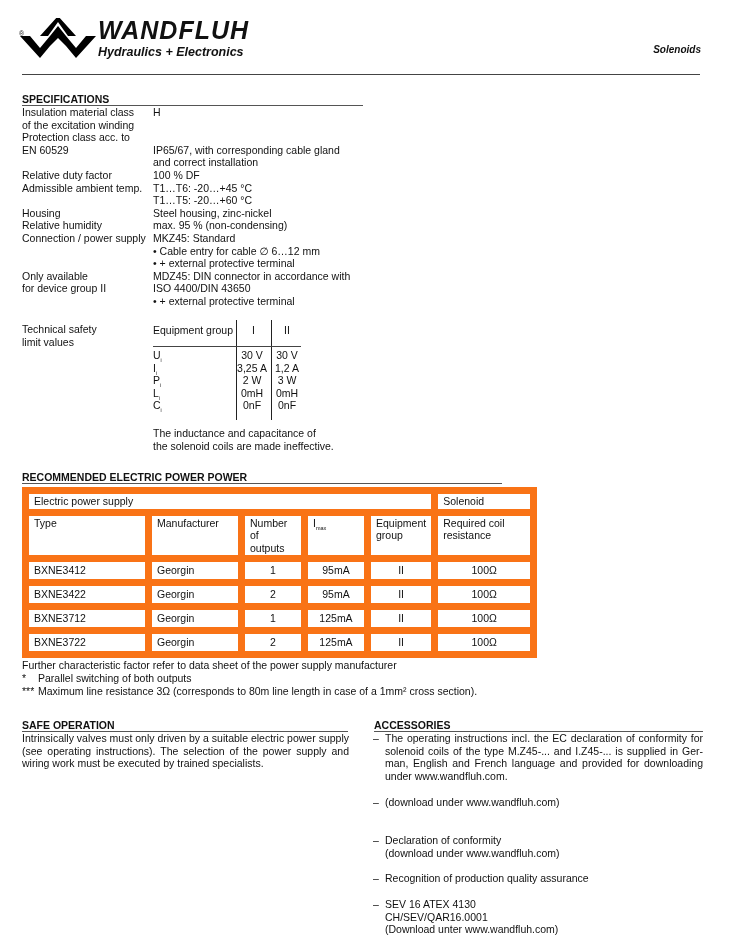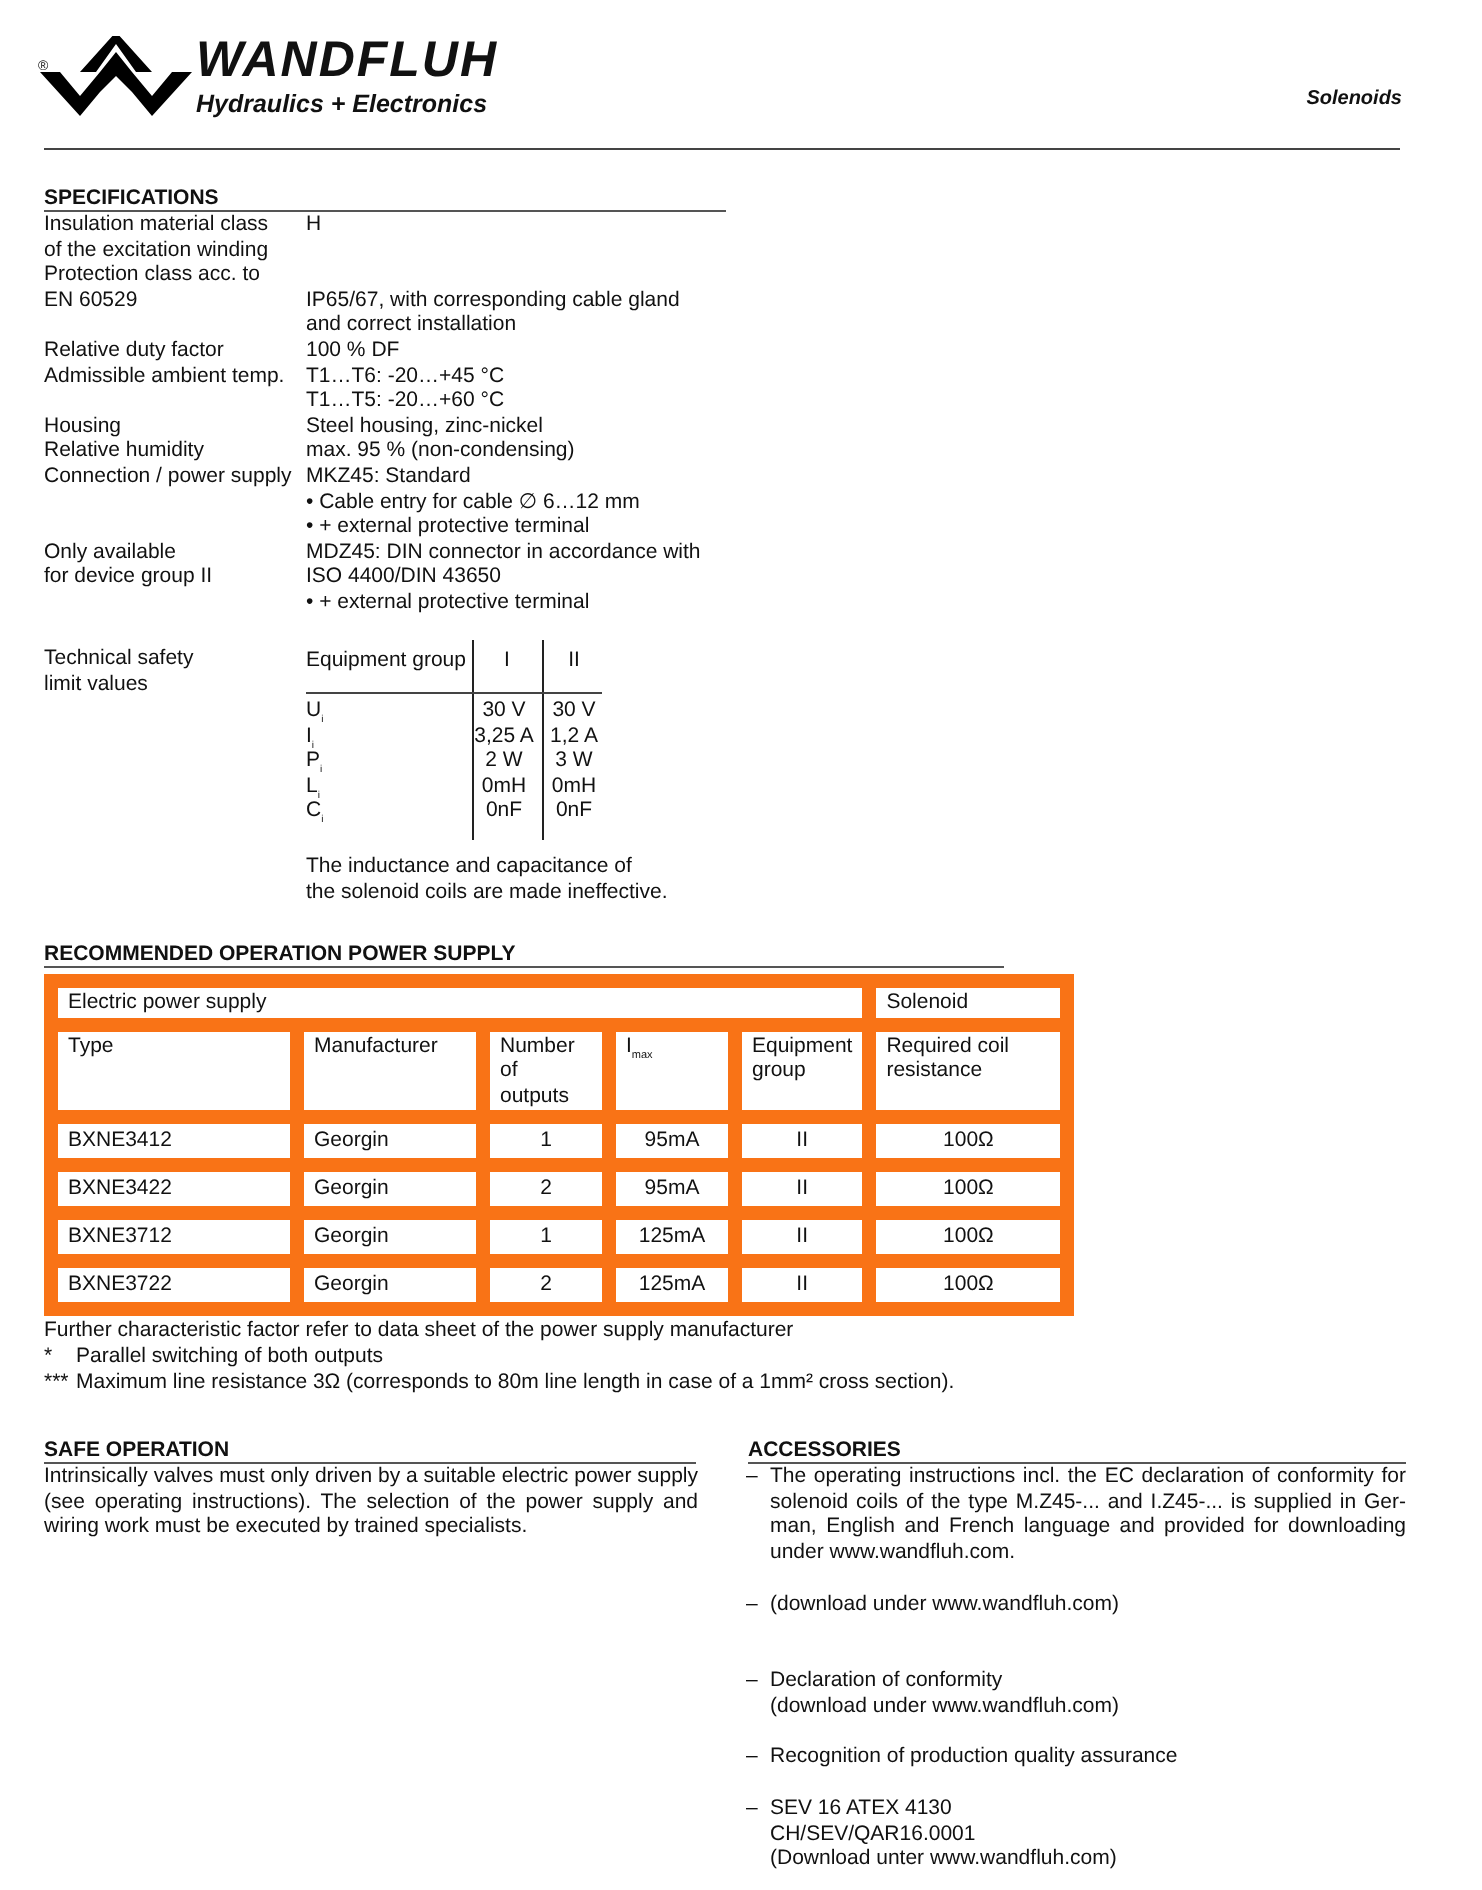--- a/index.html
+++ b/index.html
@@ -172,21 +172,21 @@
     </div>
 </div>
 
 <div class="spec-row" style="top:427px;">
   <div class="spec-value">The inductance and capacitance of</div>
 </div>
 <div class="spec-row" style="top:440px;">
   <div class="spec-value">the solenoid coils are made ineffective.</div>
 </div>
 
-<div class="abs section-head" style="left:22px; top:471px; width:480px;">RECOMMENDED OPERATION POWER SUPPLY</div>
+<div class="abs section-head" style="left:22px; top:471px; width:480px;">RECOMMENDED ELECTRIC POWER POWER</div>
 
 <table class="ps">
   <tbody>
       <tr>
     <td colspan="5">Electric power supply</td>
     <td>Solenoid</td>
   </tr>
   <tr>
     <td style="width:106px;">Type</td>
     <td style="width:76px;">Manufacturer</td>

